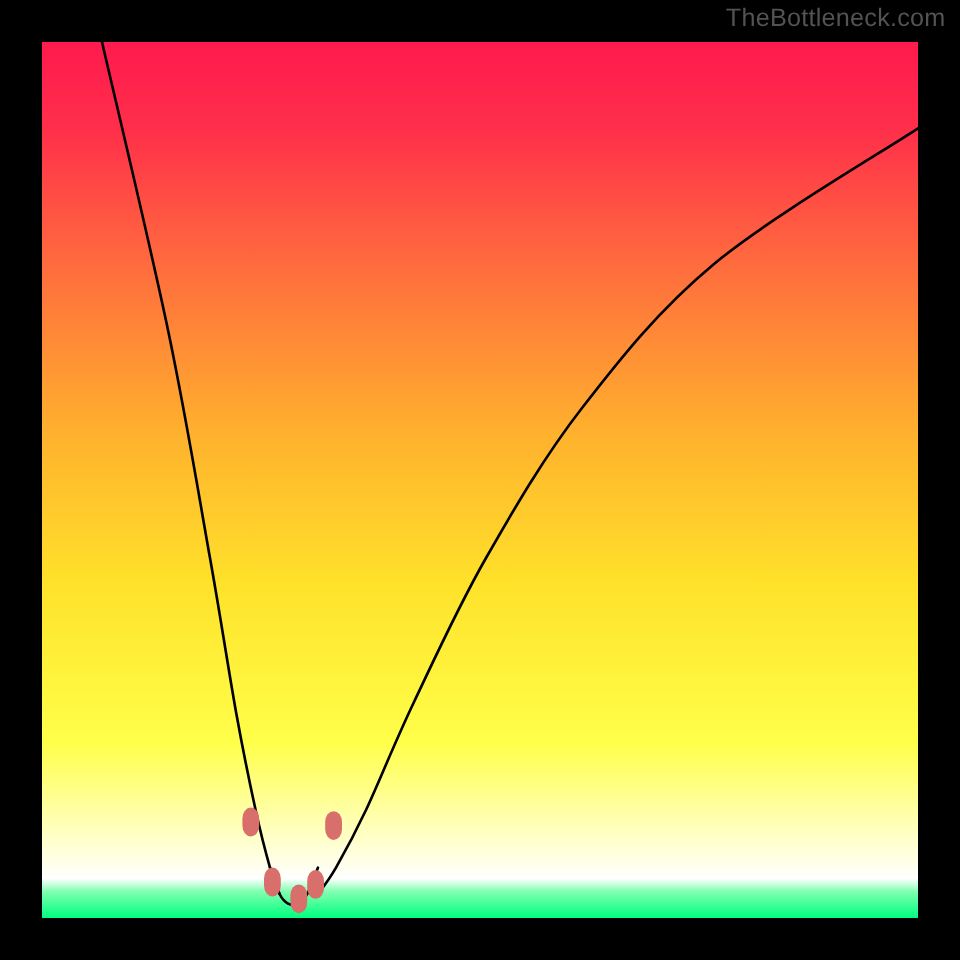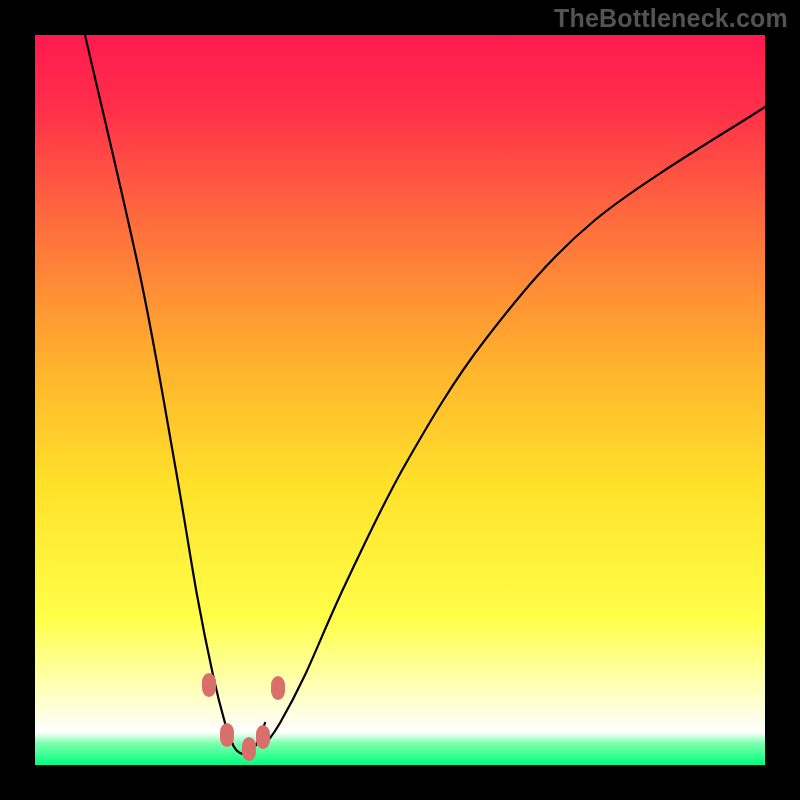--- a/index.html
+++ b/index.html
@@ -35,22 +35,22 @@
     left: 0; top: 0;
     width: 730px;
     height: 730px;
     pointer-events: none;
   }
   .watermark {
     position: absolute;
     top: 4px;
     right: 12px;
     font-family: Arial, Helvetica, sans-serif;
-    font-size: 25px;
-    font-weight: 700;
+    font-size: 21px;
+    font-weight: 400;
     color: #535353;
     letter-spacing: 0.2px;
   }
 </style>
 </head>
 <body>
 
 <div class="frame">
   <div class="watermark">TheBottleneck.com</div>
   <div class="plot">

